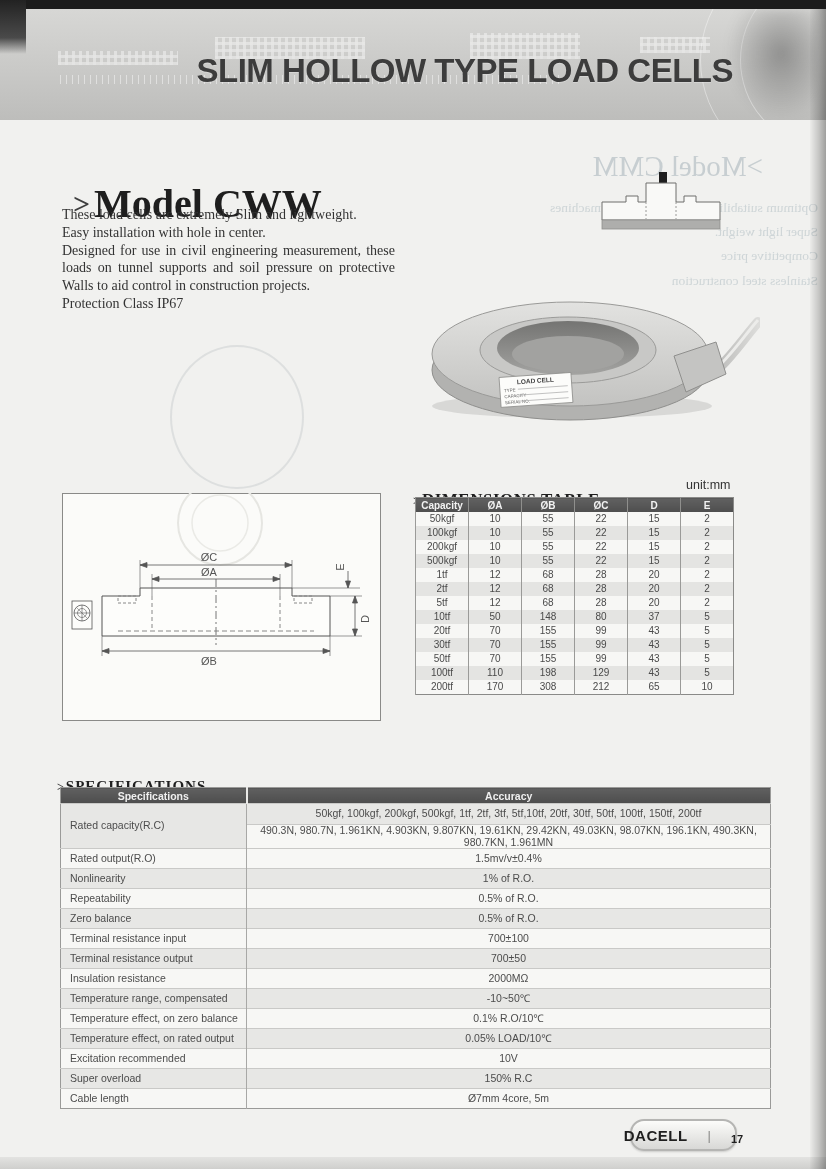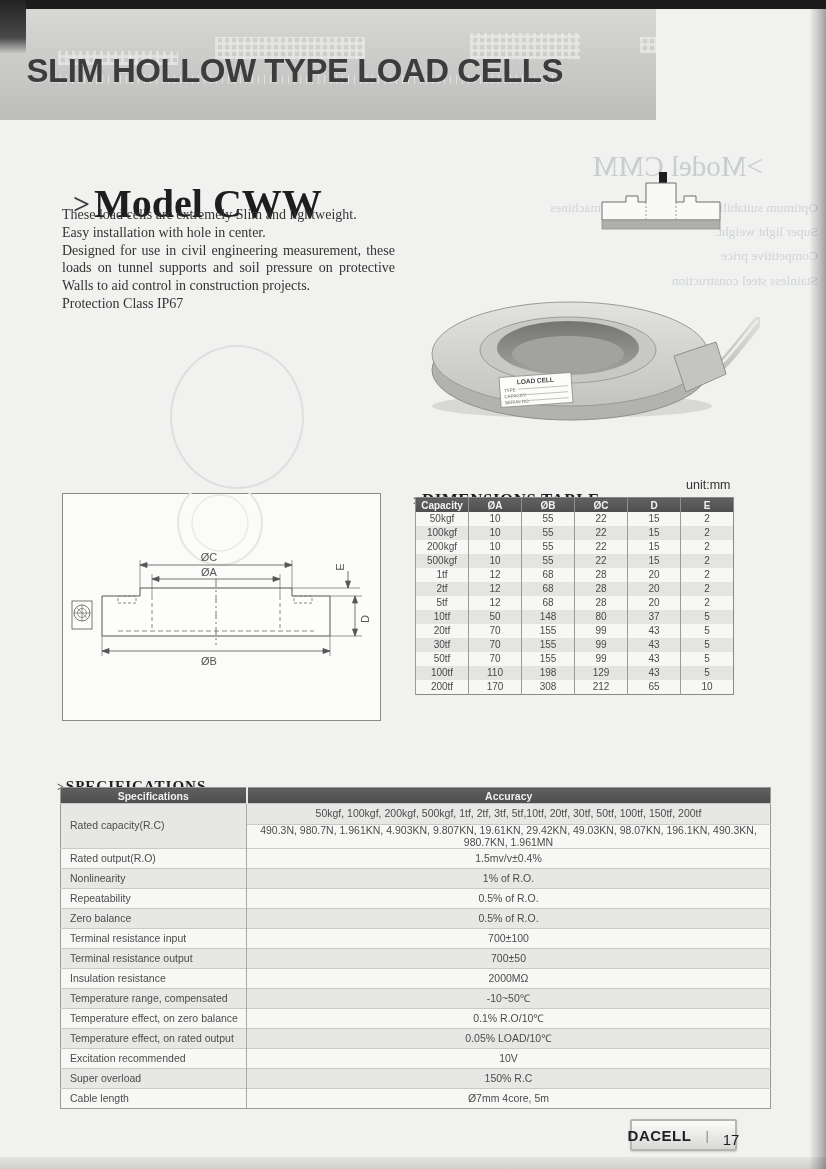--- a/index.html
+++ b/index.html
@@ -7,21 +7,21 @@
         font-family:"Liberation Sans",sans-serif;color:#3a3a3a;}
   
   .top-band{position:absolute;left:0;top:0;width:826px;height:9px;background:#1c1c1c;z-index:60;}
   .corner-block{position:absolute;left:0;top:0;width:26px;height:54px;
                 background:linear-gradient(180deg,#222 0%,#4a4a4a 70%,rgba(90,90,90,0) 100%);z-index:61;}
   .right-edge{position:absolute;right:0;top:0;width:16px;height:1169px;z-index:55;
               background:linear-gradient(to right,rgba(0,0,0,0.02),rgba(0,0,0,0.18) 55%,rgba(0,0,0,0.34));}
   .bottom-strip{position:absolute;left:0;top:1157px;width:826px;height:12px;
                 background:linear-gradient(180deg,#e3e3e1,#cfcfcd);z-index:54;}
   
-  .banner{position:absolute;left:0;top:9px;width:656px;height:111px;
+  .banner{position:absolute;left:0;top:9px;width:826px;height:111px;
           background:linear-gradient(180deg,#d7d7d5 0%,#c9c9c7 55%,#bdbdbb 100%);overflow:hidden;}
   .banner-title{position:absolute;right:93px;bottom:8px;font-size:33px;font-weight:800;
                 color:#3c3c3c;letter-spacing:-0.5px;white-space:nowrap;
                 text-shadow:0 1px 0 rgba(255,255,255,0.25);}
   .dotblock{position:absolute;opacity:.5;
     background-image:repeating-linear-gradient(90deg,rgba(255,255,255,.8) 0 3px,transparent 3px 7px),
                      repeating-linear-gradient(0deg,rgba(255,255,255,.8) 0 3px,transparent 3px 7px);}
   .ruler{position:absolute;left:60px;top:66px;width:500px;height:9px;opacity:.5;
          background-image:repeating-linear-gradient(90deg,rgba(255,255,255,.9) 0 1px,transparent 1px 6px);}
   .globe{position:absolute;border:1px solid rgba(255,255,255,.4);border-radius:50%;}
@@ -72,27 +72,27 @@
   .spec-table th + th{border-left:2px solid #e9e9e7;}
   .spec-table td{font-size:10.5px;height:19px;padding:0;line-height:1.1;
                  border-top:1px solid #c9c9c7;color:#4c4c4c;}
   .spec-table td.spec-label{text-align:left;padding-left:9px;border-right:1px solid #a8a8a6;}
   .spec-table td.spec-value{text-align:center;}
   .spec-table tr.g{background:#e7e7e5;}
   .spec-table tr.w{background:#f7f7f5;}
   .spec-table td.cap-line{height:20px;}
   
   .footer-badge{position:absolute;left:630px;top:1119px;width:103px;height:28px;z-index:56;
-                border:2px solid #b5b5b3;border-radius:2px;
+                border:2px solid #b5b5b3;border-radius:14px;
                 background:linear-gradient(180deg,#fcfcfa,#d8d8d6);
-                display:flex;align-items:center;justify-content:center;gap:14px;
+                display:flex;align-items:center;justify-content:center;gap:20px;
                 box-shadow:0 1px 2px rgba(0,0,0,0.15);}
   .footer-badge .brand{font-size:15px;font-weight:800;color:#1f1f1f;letter-spacing:.5px;}
   .footer-badge .sep{font-size:13px;color:#8a8a88;}
-  .footer-badge .pnum{font-size:15px;font-weight:400;color:#1f1f1f;margin-top:8px;}
+  .footer-badge .pnum{font-size:11px;font-weight:700;color:#1f1f1f;margin-top:8px;}
 </style>
 </head>
 <body>
 
 <div class="page">
 
   <div class="top-band"></div>
   <div class="corner-block"></div>
   <div class="right-edge"></div>
   <div class="bottom-strip"></div>

